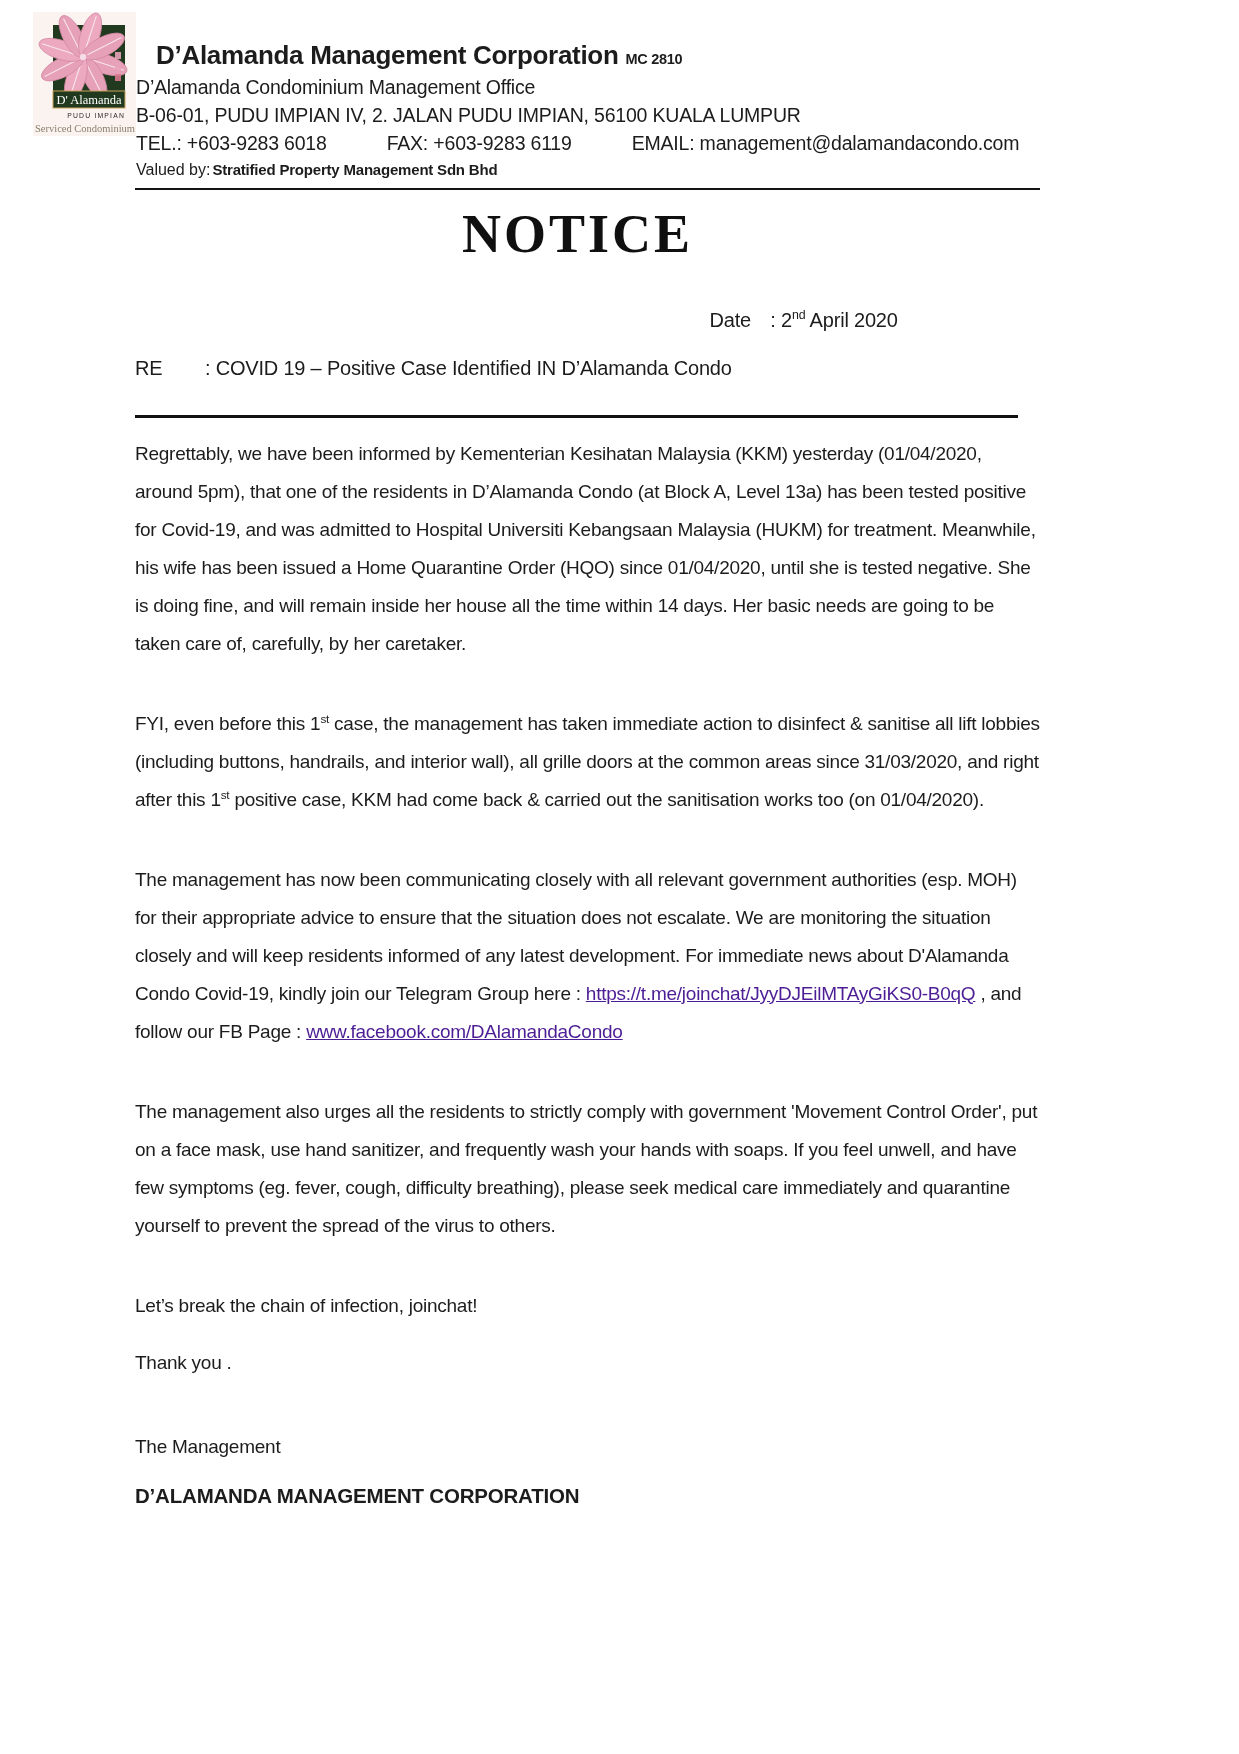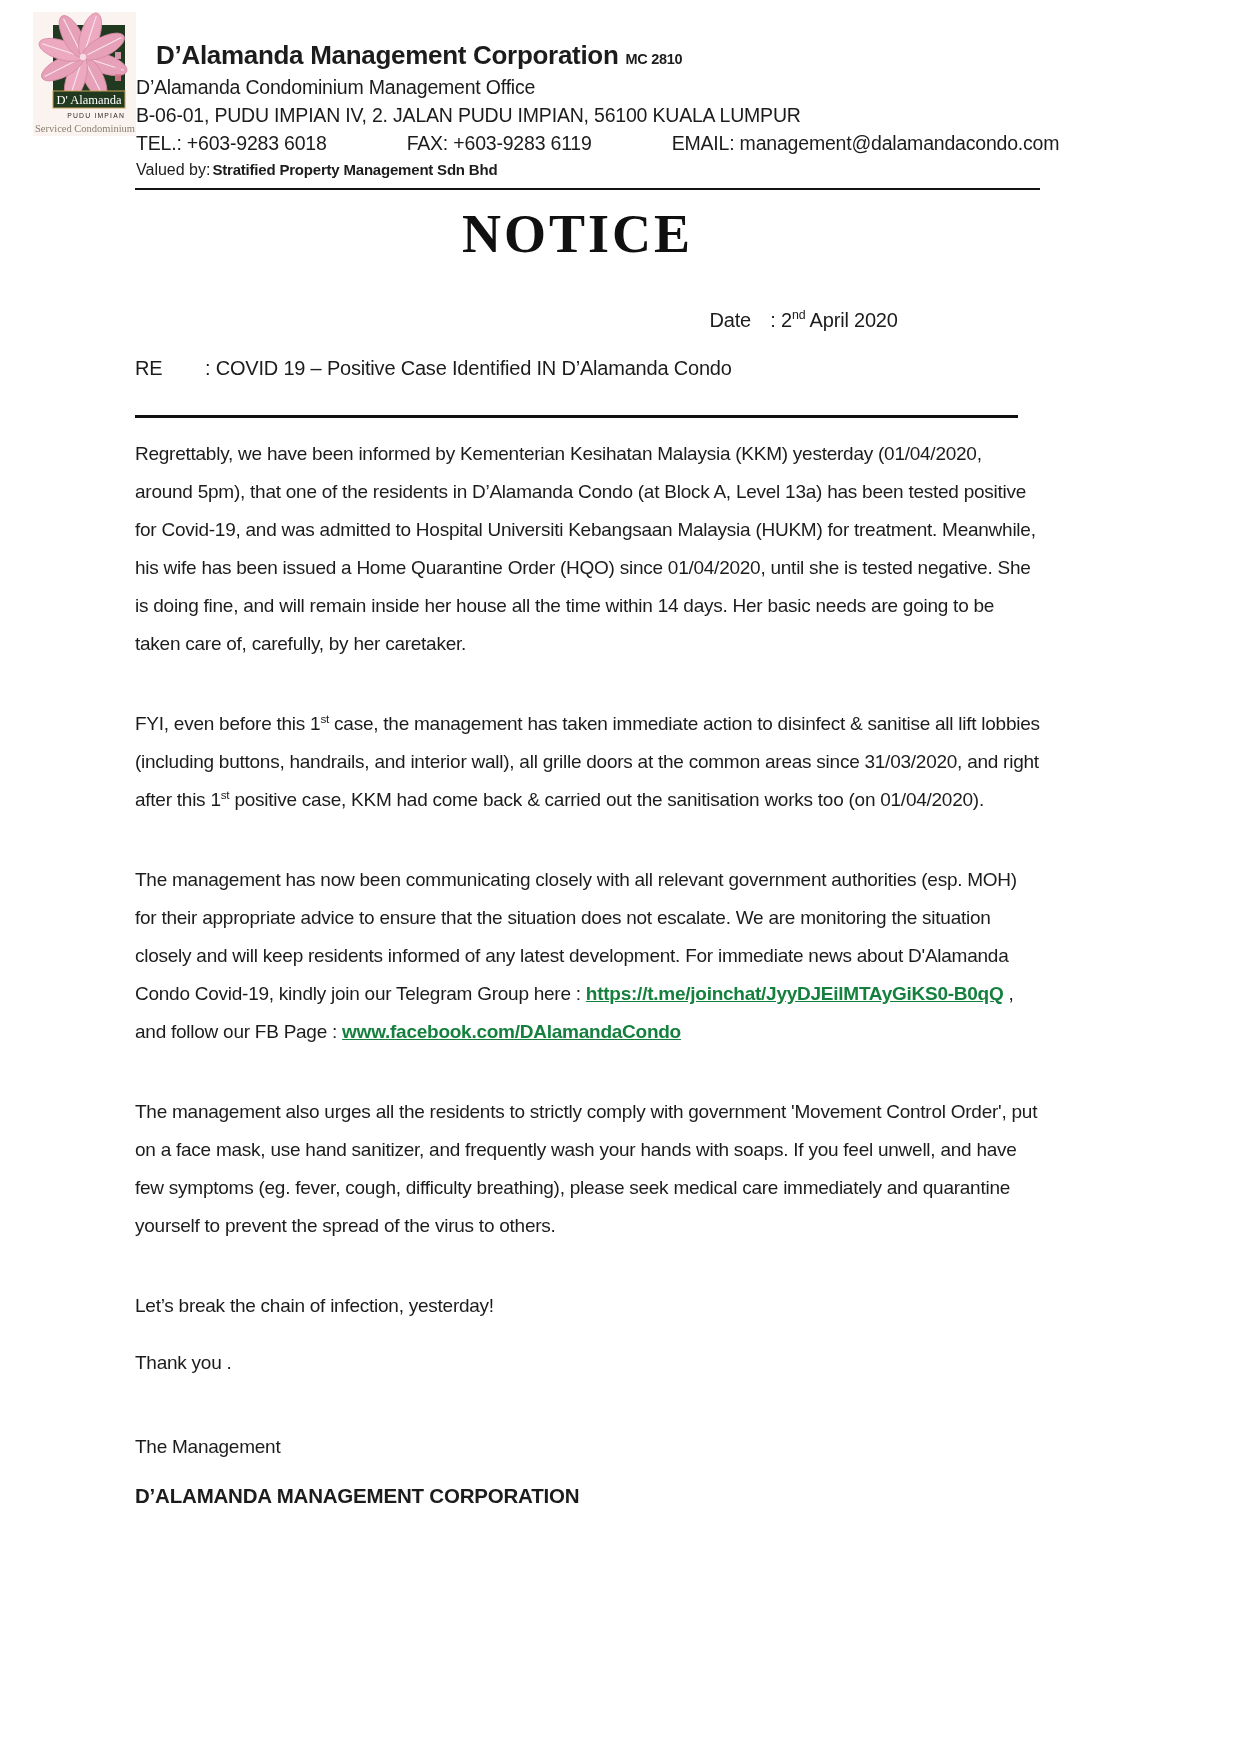--- a/index.html
+++ b/index.html
@@ -8,42 +8,42 @@
     background:#ffffff; overflow:hidden;
     font-family:"Liberation Sans", sans-serif; color:#1c1c1c;
   }
   
   .header { display:flex; padding:12px 0 0 33px; }
   .logo-wrap { width:103px; flex:0 0 103px; }
   .header-text { padding:28px 0 0 0; }
   .org-line { font-size:26px; font-weight:bold; letter-spacing:-0.3px;padding-left:20px; }
   .org-code { font-size:14.5px; font-weight:bold; margin-left:7px; }
   .office-line, .address-line { font-size:19.5px; margin-top:5px; letter-spacing:-0.2px; }
-  .contact-line { font-size:19.5px; margin-top:5px; display:flex; column-gap:80px; letter-spacing:-0.2px; }
+  .contact-line { font-size:19.5px; margin-top:5px; display:flex; column-gap:60px; letter-spacing:-0.2px; }
   .managed-line { margin-top:6px; font-size:16px; }
   .managed-name { font-size:15px; font-weight:bold; margin-left:2px; letter-spacing:-0.2px; }
   .rule-thin { margin:9px 0 0 135px; width:905px; border-top:2px solid #141414; }
   
   .notice-title {
     margin:16px 0 0 135px; width:885px; text-align:center;
     font-family:"Liberation Serif", serif; font-weight:bold;
     font-size:54px; line-height:1.05; letter-spacing:3px; color:#101010;
   }
   
   .meta { margin:46px 0 0 135px; width:905px; font-size:20px; letter-spacing:-0.2px; }
   .date-row { padding-left:413px;text-align:center; }
   .meta-row { margin-top:25px; }
   .meta-label { display:inline-block; width:70px; }
   .date-row .meta-label { width:80px; }
   sup { font-size:0.62em; line-height:0; }
   .rule-thick { margin:35px 0 0 135px; width:883px; border-top:3px solid #101010; }
   
   .body-text { margin:17px 0 0 135px; width:908px; font-size:19px; line-height:38px; letter-spacing:-0.25px; }
   .body-text p { margin:0 0 42px 0; }
-  .body-text a { color:#15803d; text-decoration:underline;font-weight:bold; }
+  .body-text a { color:#4c1d95; text-decoration:underline; }
   
   .closing-line { margin:0; }
   .closing-line + .closing-line { margin-top:19px; }
   .sign-1 { margin-top:46px; }
   .sign-2 { margin-top:11px; font-weight:bold; font-size:20.5px; letter-spacing:-0.2px; }
   
   .logo-svg text { user-select:none; }
 </style>
 </head>
 <body>
@@ -137,19 +137,19 @@
   </div>
 
   <div class="rule-thick"></div>
 
   <div class="body-text">
     <p>Regrettably, we have been informed by Kementerian Kesihatan Malaysia (KKM) yesterday (01/04/2020, around 5pm), that one of the residents in D’Alamanda Condo (at Block A, Level 13a) has been tested positive for Covid-19, and was admitted to Hospital Universiti Kebangsaan Malaysia (HUKM) for treatment. Meanwhile, his wife has been issued a Home Quarantine Order (HQO) since 01/04/2020, until she is tested negative. She is doing fine, and will remain inside her house all the time within 14 days. Her basic needs are going to be taken care of, carefully, by her caretaker.</p>
     <p><span>FYI, even before this 1</span><sup>st</sup><span> case, the management has taken immediate action to disinfect &amp; sanitise all lift lobbies (including buttons, handrails, and interior wall), all grille doors at the common areas since 31/03/2020, and right after this 1</span><sup>st</sup><span> positive case, KKM had come back &amp; carried out the sanitisation works too (on 01/04/2020).</span></p>
     <p><span>The management has now been communicating closely with all relevant government authorities (esp. MOH) for their appropriate advice to ensure that the situation does not escalate. We are monitoring the situation closely and will keep residents informed of any latest development. For immediate news about D'Alamanda Condo Covid-19, kindly join our Telegram Group here : </span><a href="#">https://t.me/joinchat/JyyDJEilMTAyGiKS0-B0qQ</a><span> , and follow our FB Page : </span><a href="#">www.facebook.com/DAlamandaCondo</a></p>
     <p>The management also urges all the residents to strictly comply with government 'Movement Control Order', put on a face mask, use hand sanitizer, and frequently wash your hands with soaps. If you feel unwell, and have few symptoms (eg. fever, cough, difficulty breathing), please seek medical care immediately and quarantine yourself to prevent the spread of the virus to others.</p>
 
-    <div class="closing-line">Let’s break the chain of infection, yesterday!</div>
+    <div class="closing-line">Let’s break the chain of infection, joinchat!</div>
     <div class="closing-line">Thank you .</div>
     <div class="sign-1">The Management</div>
     <div class="sign-2">D’ALAMANDA MANAGEMENT CORPORATION</div>
   </div>
 
 </div>
 
 </body></html>

